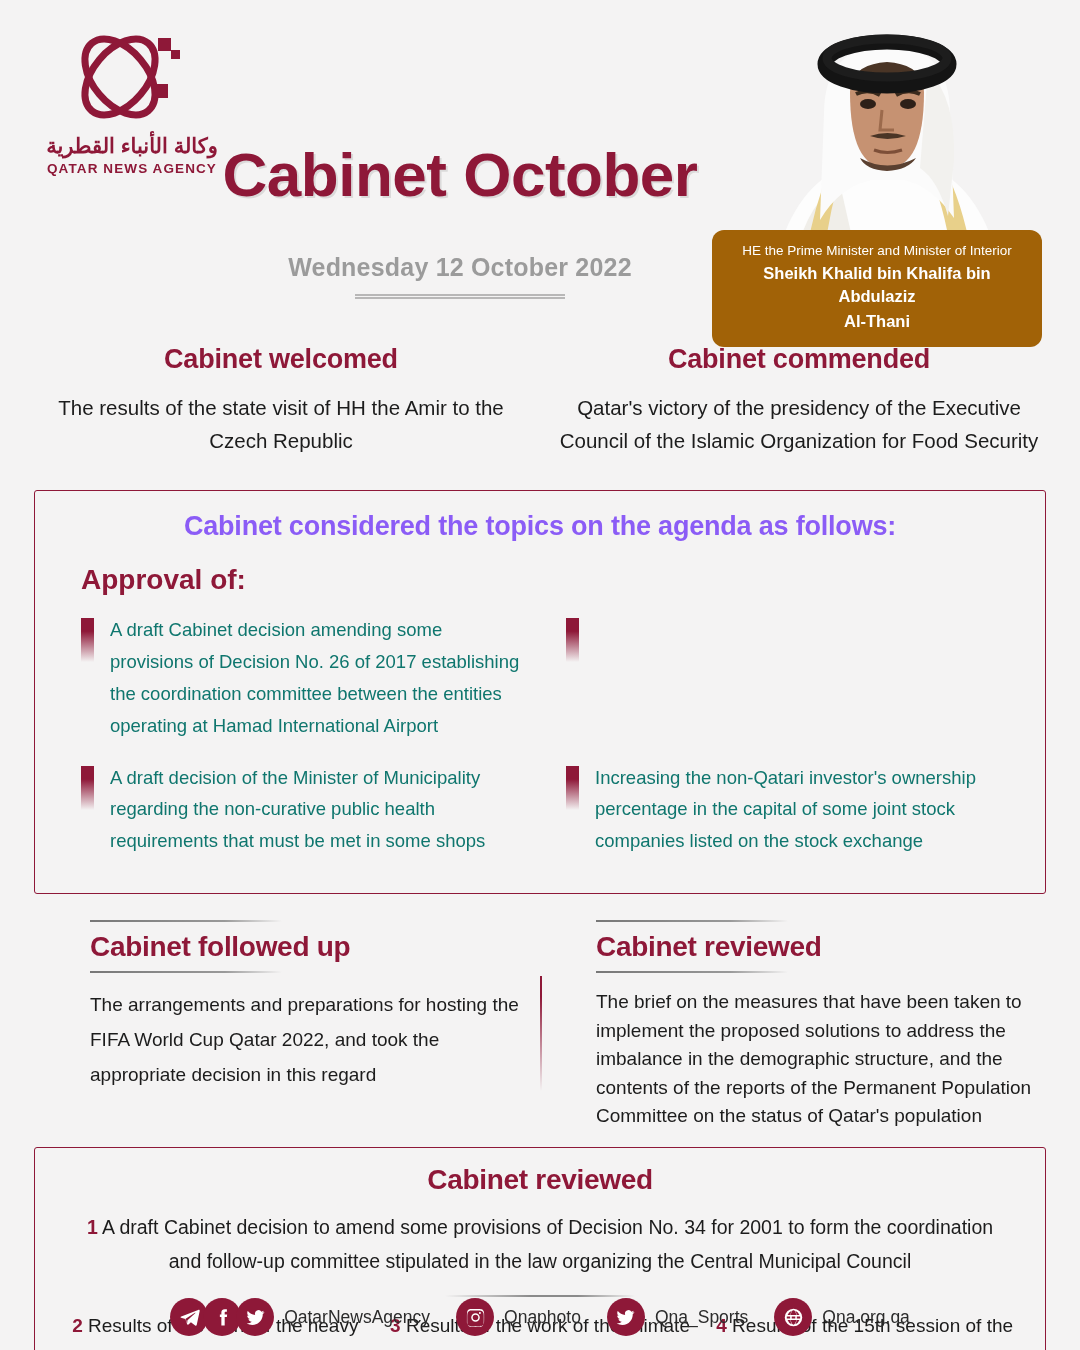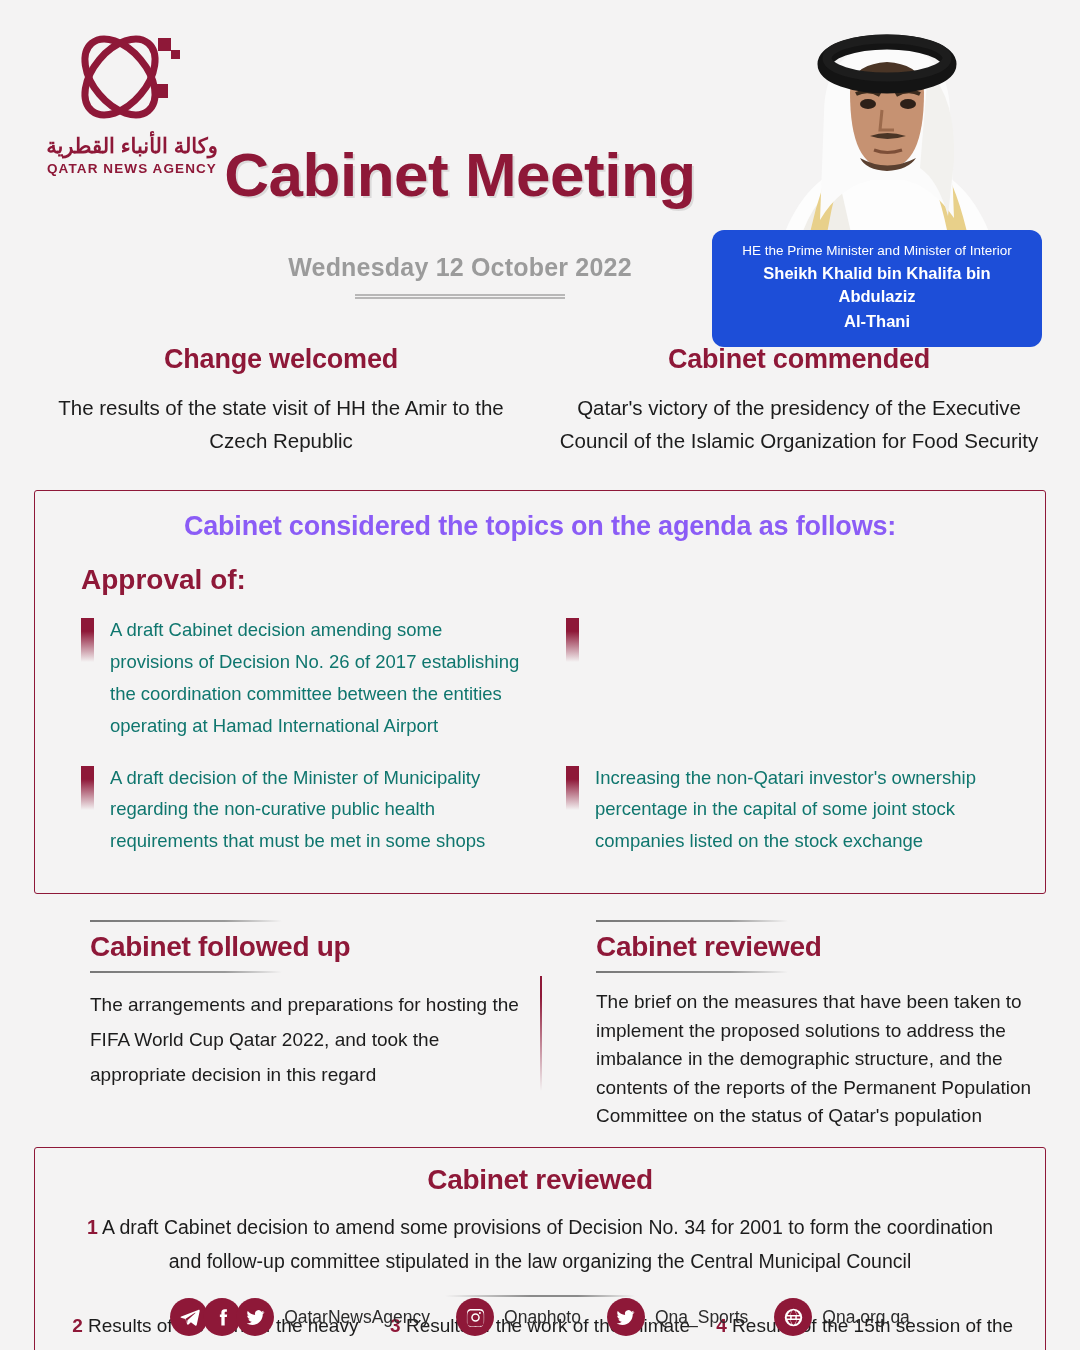--- a/index.html
+++ b/index.html
@@ -60,21 +60,21 @@
     height: 5px;
   }
 
   
   .photo-wrap { position: absolute; right: 38px; top: 18px; width: 310px; }
   .portrait { width: 310px; height: 255px; display: block; }
   .photo-caption {
     position: absolute;
     left: -20px; top: 212px;
     width: 330px;
-    background: #1d4ed8;
+    background: #a16207;
     border-radius: 12px;
     padding: 11px 14px 13px;
     text-align: center;
     color: #fff;
   }
   .cap-role { font-size: 13.5px; font-weight: normal; line-height: 1.45; }
   .cap-name { font-size: 16.5px; font-weight: bold; line-height: 1.45; margin-top: 1px; }
 
   
   .intro { display: flex; padding: 0 22px; margin-top: 4px; }
@@ -211,21 +211,21 @@
         </g>
         <rect x="88" y="16" width="13" height="13" fill="#8e1838"></rect>
         <rect x="101" y="28" width="9" height="9" fill="#8e1838"></rect>
         <rect x="84" y="62" width="14" height="14" fill="#8e1838"></rect>
       </svg>
       <div class="logo-ar">وكالة الأنباء القطرية</div>
       <div class="logo-en">QATAR NEWS AGENCY</div>
     </div>
 
     <div class="title-block">
-      <div class="main-title">Cabinet Meeting</div>
+      <div class="main-title">Cabinet October</div>
       <div class="date-line">Wednesday 12 October 2022</div>
       <div class="date-rule"></div>
     </div>
 
     <div class="photo-wrap">
       <svg class="portrait" viewBox="0 0 310 255">
         <rect width="310" height="255" fill="#f4f3f3"></rect>
 
         <path d="M40 255 Q60 170 110 150 L200 150 Q250 170 270 255 Z" fill="#fdfdfd"></path>
         <path d="M60 255 Q72 185 108 166 L128 255 Z" fill="#f0eee9"></path>
@@ -253,21 +253,21 @@
       <div class="photo-caption">
         <div class="cap-role">HE the Prime Minister and Minister of Interior</div>
         <div class="cap-name">Sheikh Khalid bin Khalifa bin Abdulaziz</div>
         <div class="cap-name">Al-Thani</div>
       </div>
     </div>
   </div>
 
   <div class="intro">
     <div class="intro-col">
-      <div class="intro-head">Change welcomed</div>
+      <div class="intro-head">Cabinet welcomed</div>
       <div class="intro-body">The results of the state visit of HH the Amir to the Czech Republic</div>
     </div>
     <div class="intro-col">
       <div class="intro-head">Cabinet commended</div>
       <div class="intro-body">Qatar's victory of the presidency of the Executive Council of the Islamic Organization for Food Security</div>
     </div>
   </div>
 
   <div class="agenda-box">
     <div class="agenda-head">Cabinet considered the topics on the agenda as follows:</div>

